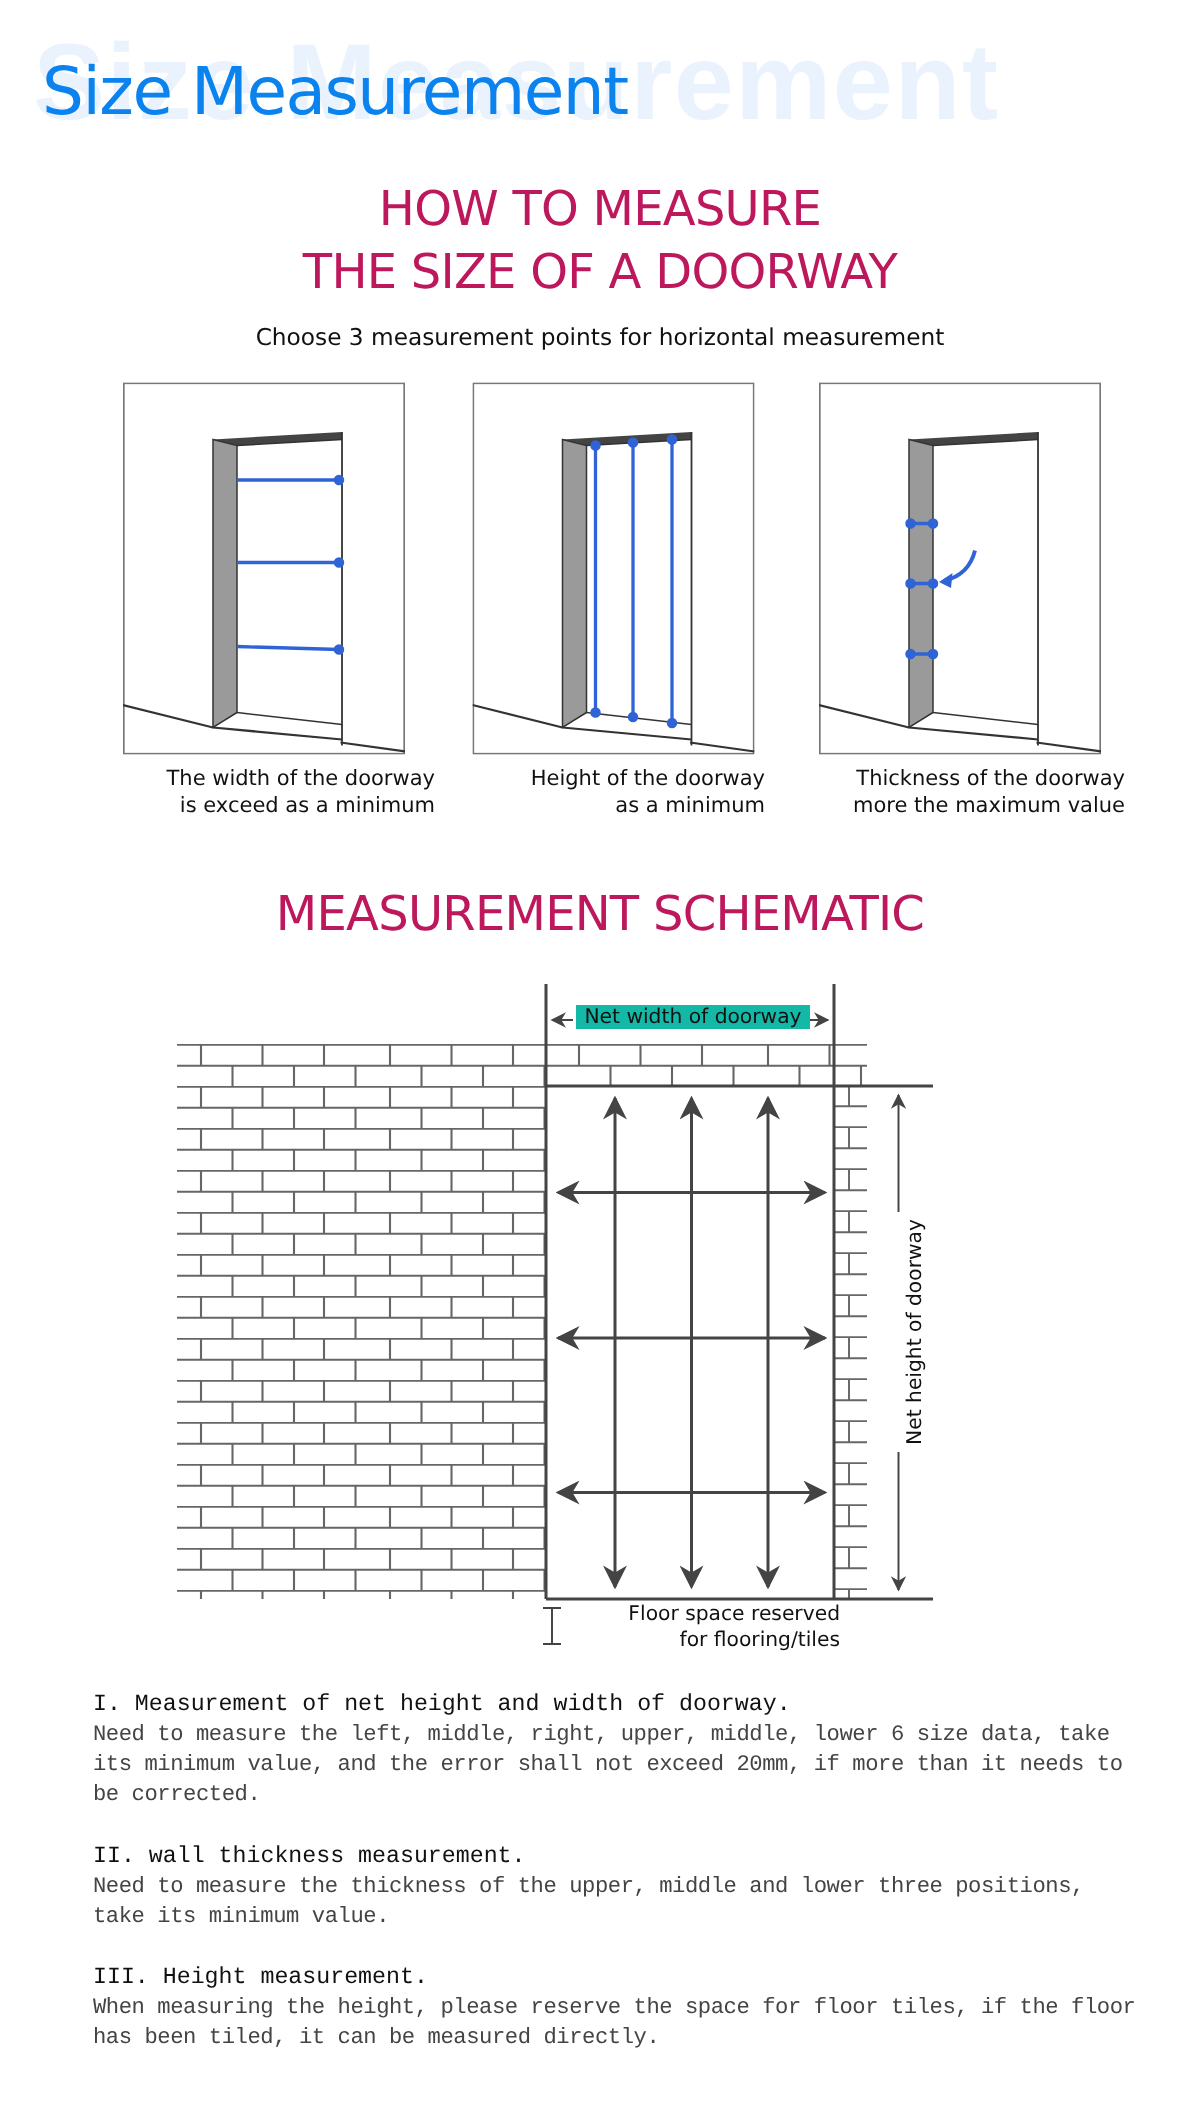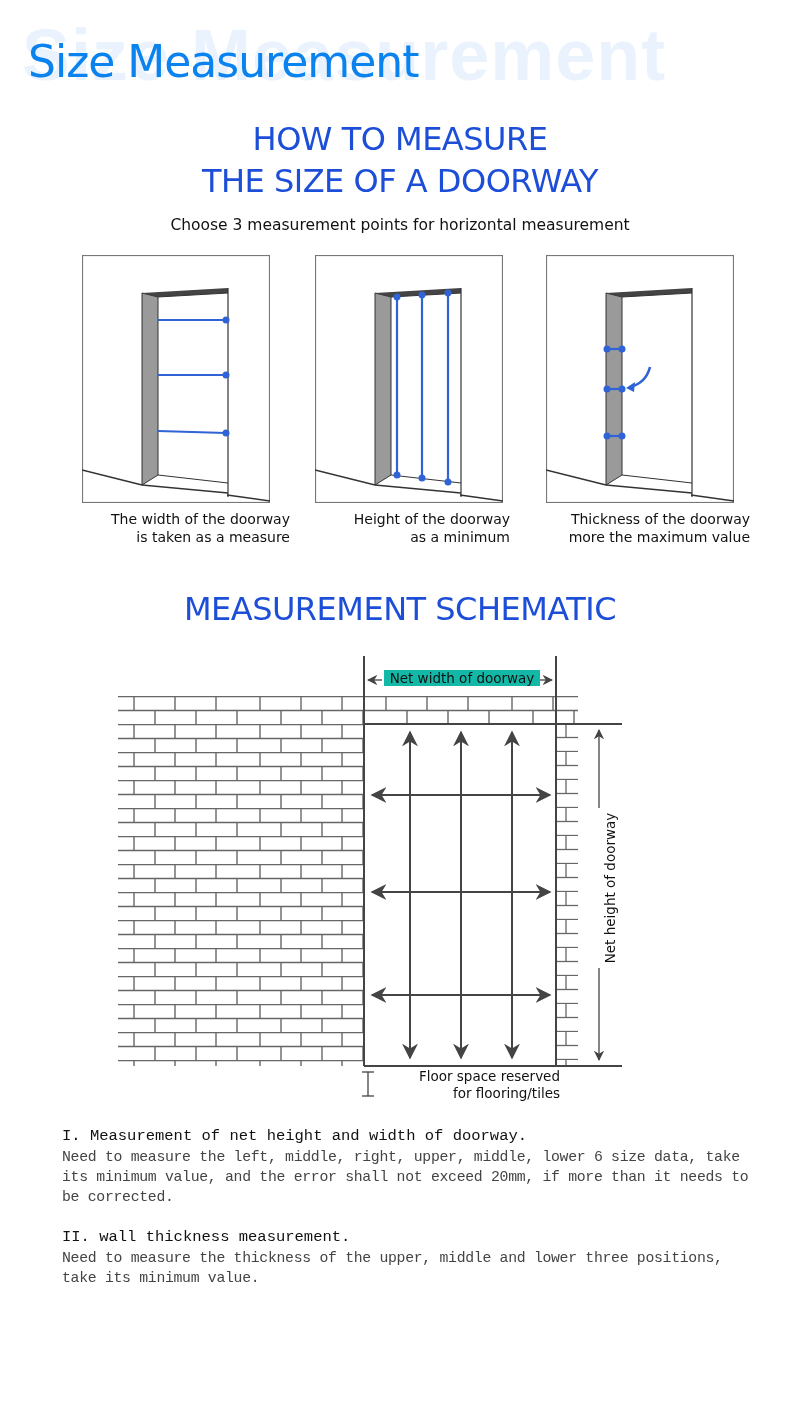--- a/index.html
+++ b/index.html
@@ -11,21 +11,21 @@
     position: absolute; left: 22px; top: 14px; font-size: 72px; font-weight: bold;
     color: #eaf3fd; letter-spacing: 1px; white-space: nowrap;
     font-family: "Liberation Sans", sans-serif;
   }
   .hero-title {
     position: absolute; left: 28px; top: 36px; font-size: 44px; color: #0a83ee;
     white-space: nowrap; font-family: "DejaVu Sans", sans-serif; letter-spacing: -1px;
   }
 
   .h2 {
-    position: absolute; left: 0; width: 800px; text-align: center; color: #1d4ed8;
+    position: absolute; left: 0; width: 800px; text-align: center; color: #be185d;
     font-family: "DejaVu Sans", sans-serif; font-size: 32px; line-height: 42px; letter-spacing: -0.5px;
   }
   .subtitle {
     position: absolute; left: 0; width: 800px; top: 216px; text-align: center;
     font-size: 15.5px; color: #111; font-family: "DejaVu Sans", sans-serif;
   }
 
   .panel { position: absolute; top: 255px; width: 188px; height: 248px; }
   .panel svg { display: block; }
   .caption {
@@ -68,21 +68,21 @@
         <circle cx="144" cy="65" r="2.4"></circle>
       <line x1="76" y1="120" x2="144" y2="120"></line>
         <circle cx="144" cy="120" r="2.4"></circle>
       <line x1="76" y1="176" x2="144" y2="178"></line>
         <circle cx="144" cy="178" r="2.4"></circle>
     </g>
   </svg>
 </div>
 <div class="caption" style="left:70px;">
   <div>The width of the doorway</div>
-  <div>is taken as a measure</div>
+  <div>is exceed as a minimum</div>
 </div>
 
 <div class="panel" style="left:315px;">
   <svg width="188" height="248" viewBox="0 0 188 248">
     <rect x="0.5" y="0.5" width="187" height="247" fill="#fff" stroke="#777" stroke-width="1.2"></rect>
     <line x1="0" y1="215" x2="60" y2="230" stroke="#333" stroke-width="1.5"></line>
     <line x1="145" y1="240" x2="188" y2="246" stroke="#333" stroke-width="1.5"></line>
     <polygon points="60,38 146,33 146,38 76,42" fill="#444"></polygon>
     <polygon points="60,38 76,42 76,220 60,230" fill="#9a9a9a" stroke="#333" stroke-width="1"></polygon>
     <line x1="76" y1="42" x2="146" y2="38" stroke="#333" stroke-width="1"></line>
@@ -210,13 +210,17 @@
 
 <div class="notes">
   <div class="note">
     <div class="note-head">I.  Measurement of net height and width of doorway.</div>
     <div class="note-body">Need to measure the left, middle, right, upper, middle, lower 6 size data, take its minimum value, and the error shall not exceed 20mm, if more than it needs to be corrected.</div>
   </div>
   <div class="note">
     <div class="note-head">II. wall thickness measurement.</div>
     <div class="note-body">Need to measure the thickness of the upper, middle and lower three positions, take its minimum value.</div>
   </div>
+  <div class="note">
+    <div class="note-head">III. Height measurement.</div>
+    <div class="note-body">When measuring the height, please reserve the space for floor tiles, if the floor has been tiled, it can be measured directly.</div>
+  </div>
 </div>
 
 </body></html>

